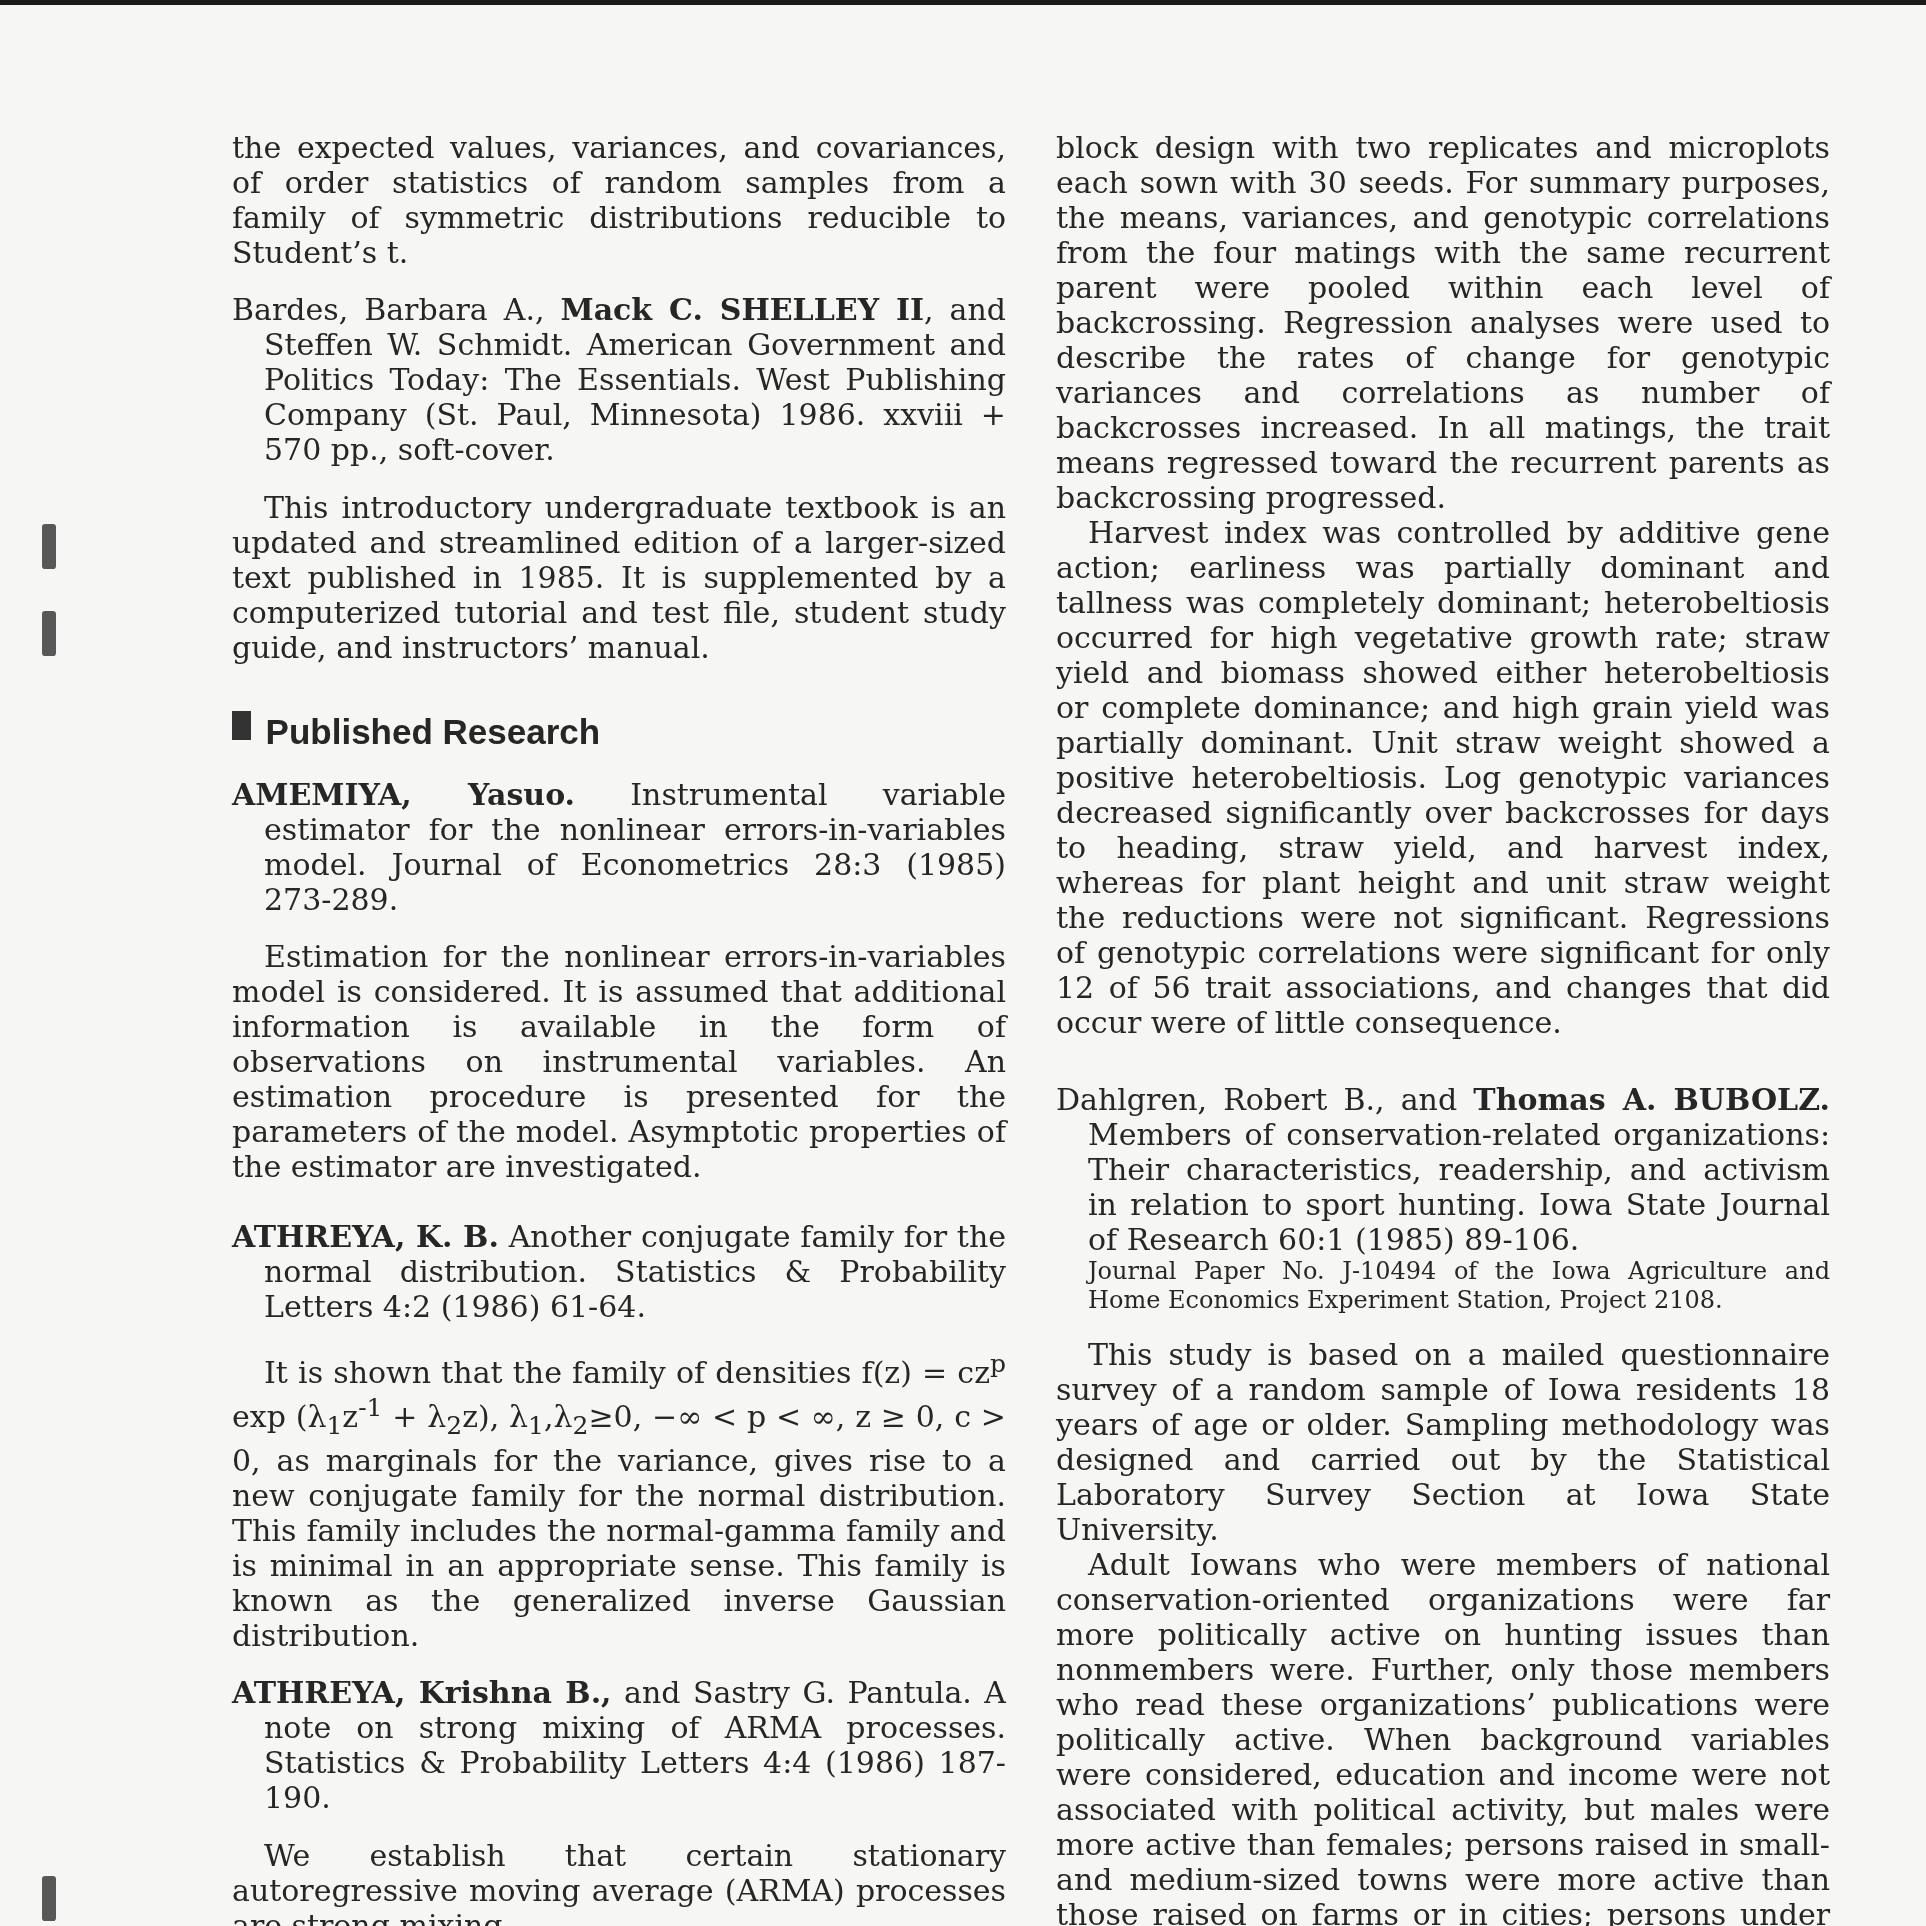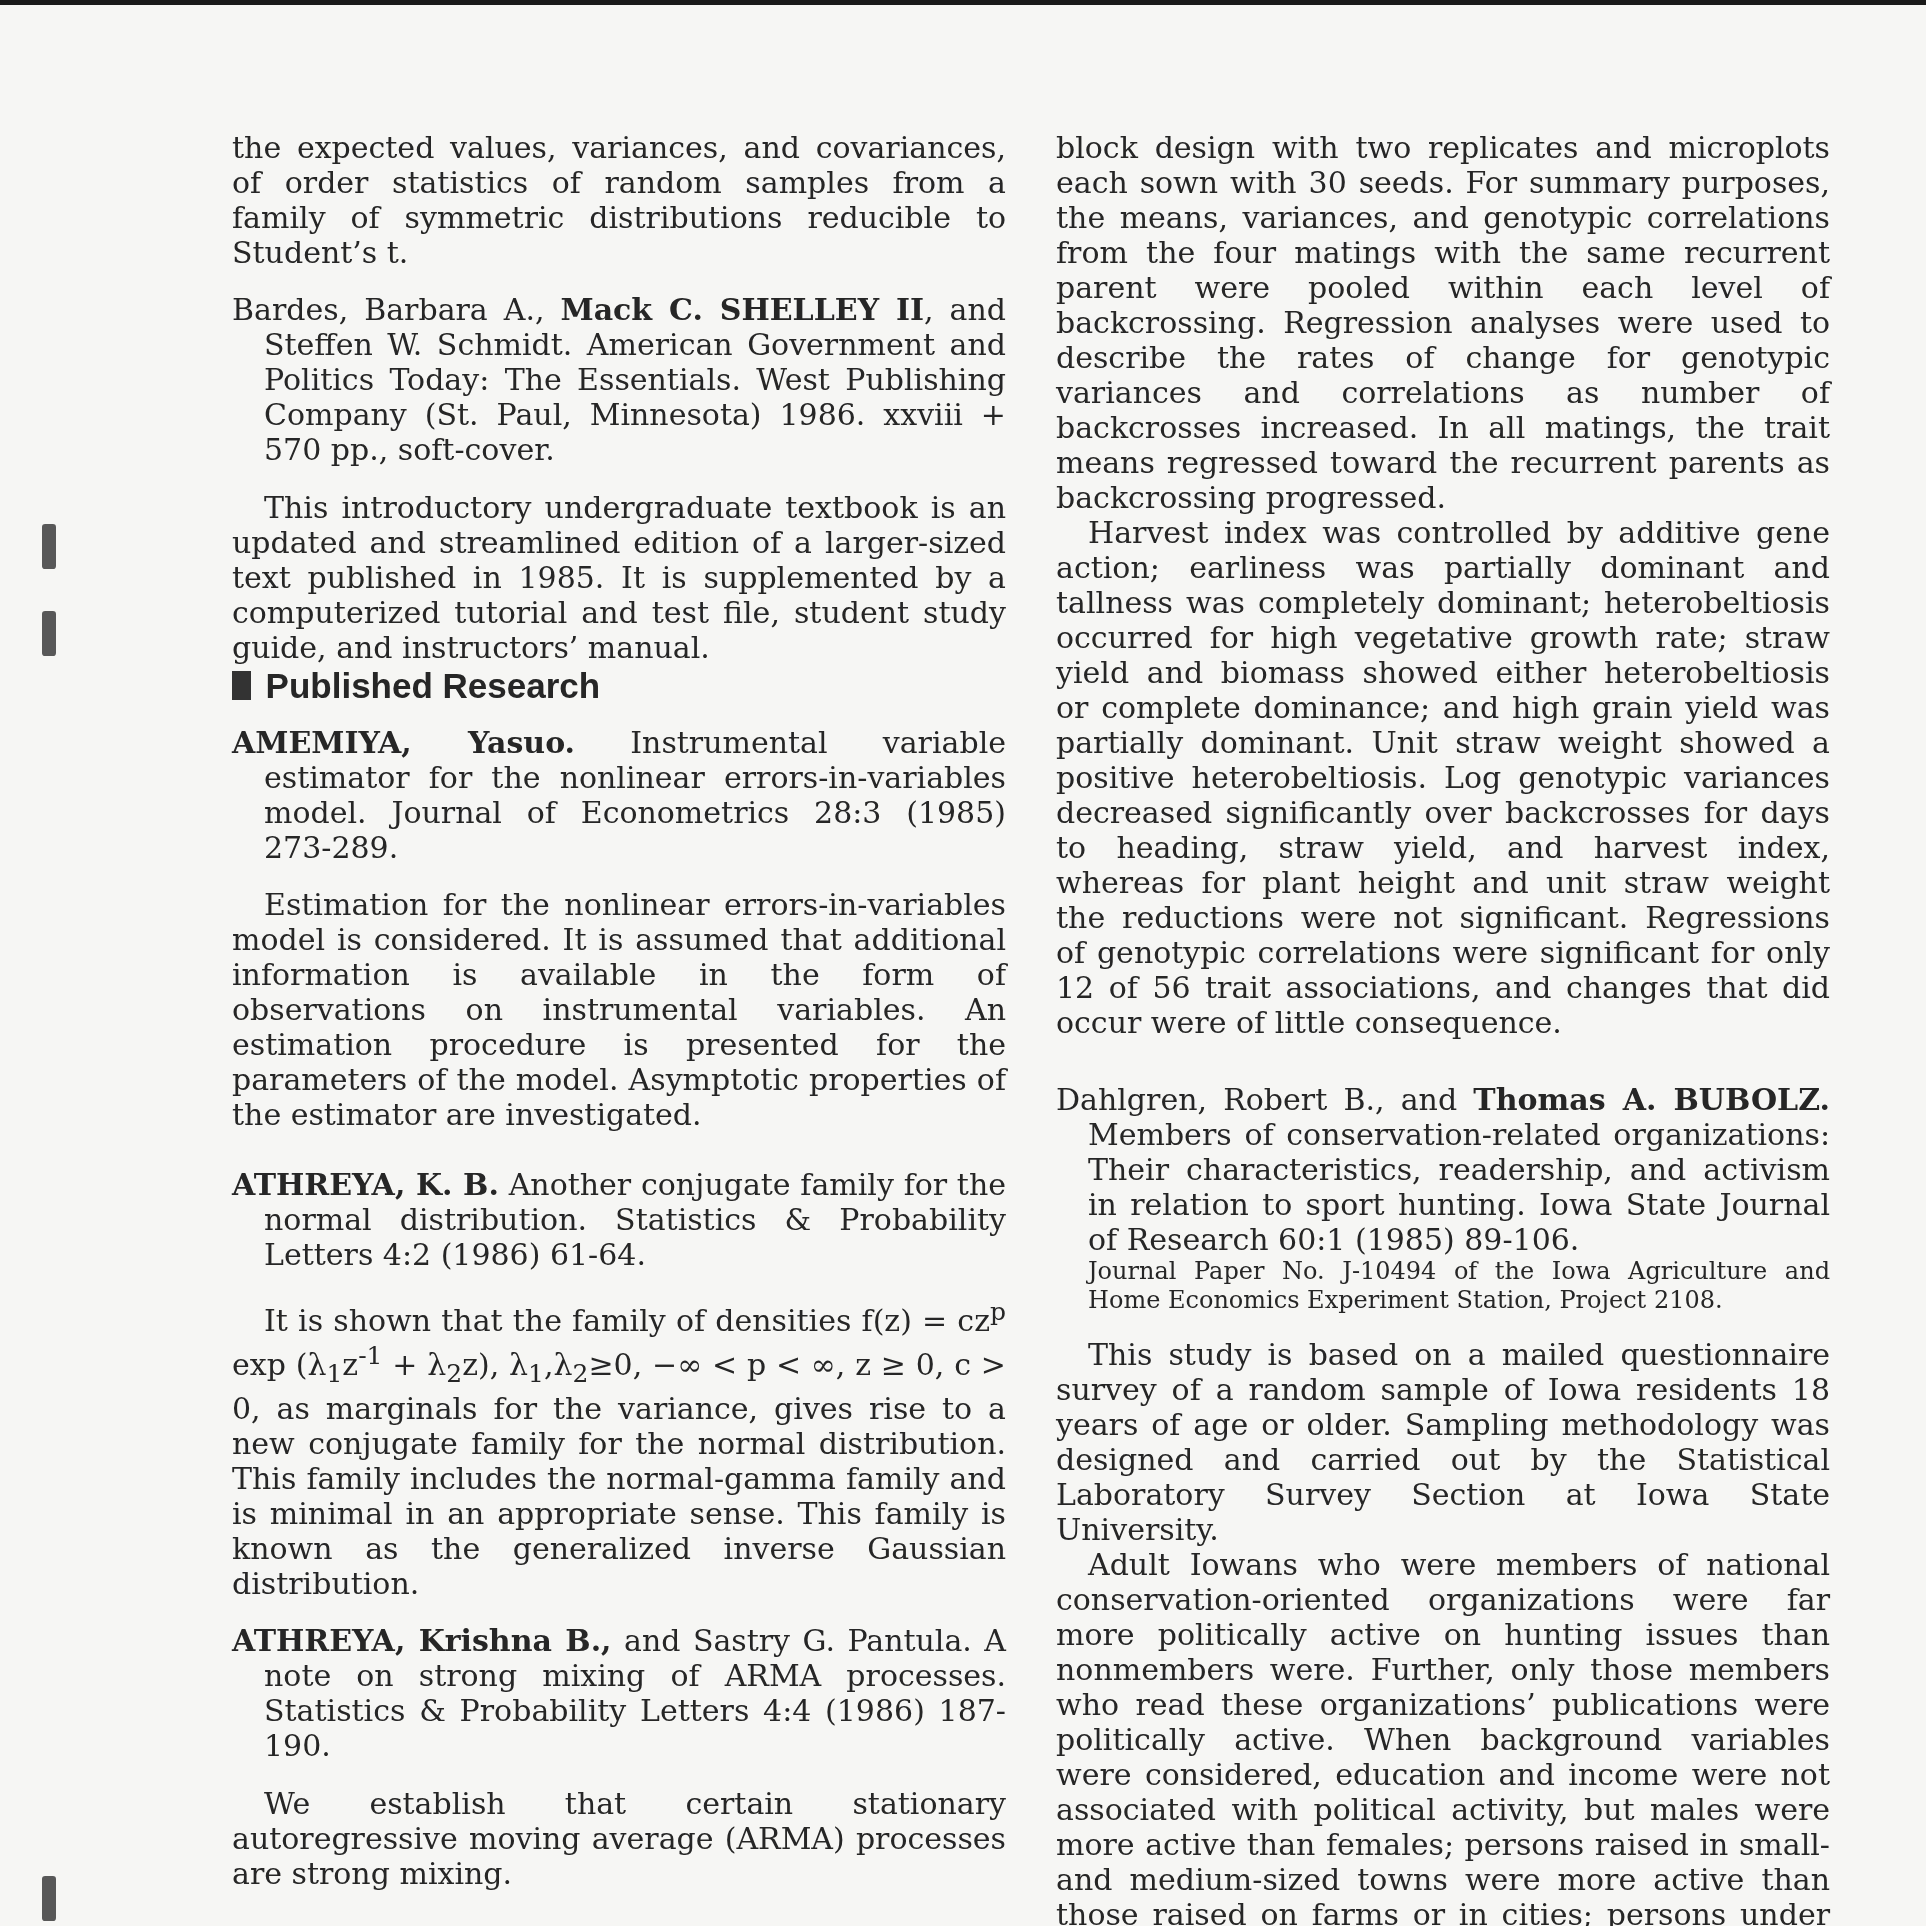--- a/index.html
+++ b/index.html
@@ -19,21 +19,21 @@
     p { margin: 0; text-align: justify; }
     .indent { text-indent: 32px; }
     .gap { margin-top: 22.3px; }
     .cite { padding-left: 32px; text-indent: -32px; }
     .note { font-size: 24px; line-height: 29px; padding-left: 32px; margin-top: 0; text-align: justify; }
     .b { font-weight: bold; }
     .i { }
     .section-head {
       font-family: "Liberation Sans", "DejaVu Sans", sans-serif;
       font-weight: bold; font-size: 35px; line-height: 42px;
-      display: flex; align-items: center;
+      margin-top: 46px; display: flex; 
     }
     .section-marker { display: inline-block; width: 19px; height: 29px; background: #333; margin-right: 14.6px; }
   </style>
 </head>
 <body>
 
 <div class="top-edge"></div>
 <div class="staple" style="top:524px"></div>
 <div class="staple" style="top:611px"></div>
 <div class="staple" style="top:1876px"></div>
@@ -42,21 +42,21 @@
   <p>the expected values, variances, and covariances, of order statistics of random samples from a family of symmetric distributions reducible to Student’s t.</p>
 
   <p class="cite gap"><span>Bardes, Barbara A., </span><span class="b">Mack C. SHELLEY II</span><span>, and Steffen W. Schmidt. </span><span class="i">American Government and Politics Today: The Essentials</span><span>. West Publishing Company (St. Paul, Minnesota) 1986. xxviii + 570 pp., soft-cover.</span></p>
   <p class="indent gap">This introductory undergraduate textbook is an updated and streamlined edition of a larger-sized text published in 1985. It is supplemented by a computerized tutorial and test file, student study guide, and instructors’ manual.</p>
 
   <div class="section-head">
     <span class="section-marker"></span>
     <span>Published Research</span>
   </div>
 
-  <p class="cite" style="margin-top:18px"><span class="b">AMEMIYA, Yasuo.</span><span> Instrumental variable estimator for the nonlinear errors-in-variables model. </span><span class="i">Journal of Econometrics</span><span> 28:3 (1985) 273-289.</span></p>
+  <p class="cite" style="margin-top:24px"><span class="b">AMEMIYA, Yasuo.</span><span> Instrumental variable estimator for the nonlinear errors-in-variables model. </span><span class="i">Journal of Econometrics</span><span> 28:3 (1985) 273-289.</span></p>
   <p class="indent gap">Estimation for the nonlinear errors-in-variables model is considered. It is assumed that additional information is available in the form of observations on instrumental variables. An estimation procedure is presented for the parameters of the model. Asymptotic properties of the estimator are investigated.</p>
 
   <p class="cite gap" style="margin-top:35px"><span class="b">ATHREYA, K. B.</span><span> Another conjugate family for the normal distribution. </span><span class="i">Statistics &amp; Probability Letters</span><span> 4:2 (1986) 61-64.</span></p>
   <p class="indent gap"><span>It is shown that the family of densities f(z) = cz</span><sup>p</sup><span> exp (λ</span><sub>1</sub><span>z</span><sup>-1</sup><span> + λ</span><sub>2</sub><span>z), λ</span><sub>1</sub><span>,λ</span><sub>2</sub><span>≥0, −∞ &lt; p &lt; ∞, z ≥ 0, c &gt; 0, as marginals for the variance, gives rise to a new conjugate family for the normal distribution. This family includes the normal-gamma family and is minimal in an appropriate sense. This family is known as the generalized inverse Gaussian distribution.</span></p>
 
   <p class="cite gap"><span class="b">ATHREYA, Krishna B.,</span><span> and Sastry G. Pantula. A note on strong mixing of ARMA processes. </span><span class="i">Statistics &amp; Probability Letters</span><span> 4:4 (1986) 187-190.</span></p>
   <p class="indent gap">We establish that certain stationary autoregressive moving average (ARMA) processes are strong mixing.</p>
 
 </div>
 

